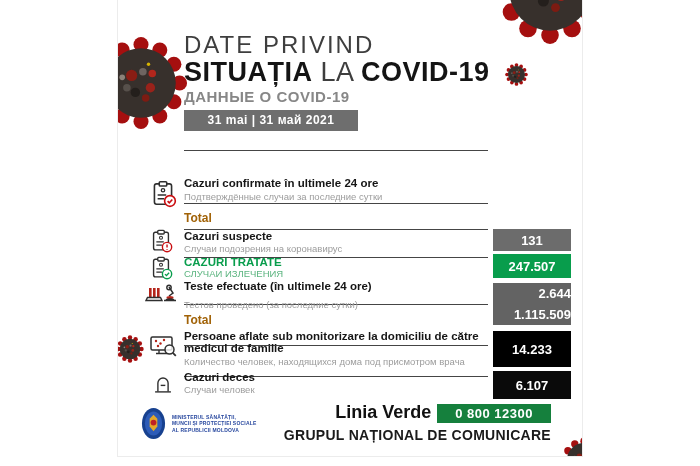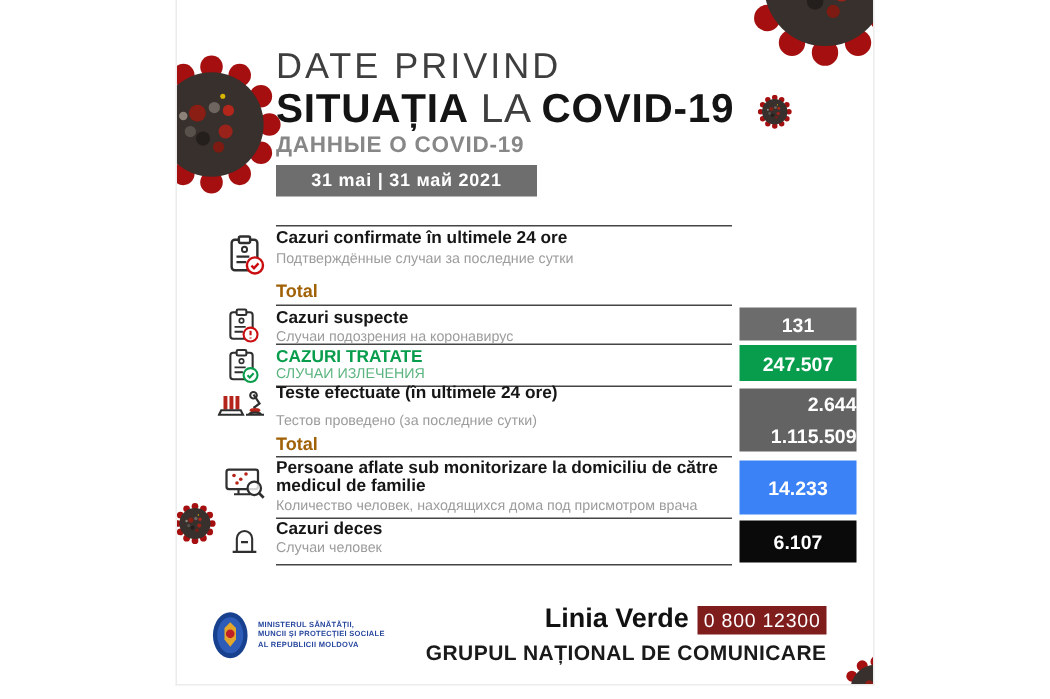--- a/index.html
+++ b/index.html
@@ -11,44 +11,44 @@
   
   .h1{position:absolute;left:66px;top:31px;font-size:24px;font-weight:400;letter-spacing:2px;color:#3e3e3e;}
   .h2{position:absolute;left:66px;top:57px;font-size:27px;color:#141414;letter-spacing:.5px;}
   .h2 .b{font-weight:700;}
   .h2 .l{font-weight:400;color:#3e3e3e;}
   .h3{position:absolute;left:66px;top:88px;font-size:15px;font-weight:700;color:#878787;letter-spacing:.5px;}
   .badge{position:absolute;left:66px;top:110px;width:174px;height:21px;background:#6e6e6e;color:#ffffff;
          font-size:12px;font-weight:700;text-align:center;line-height:21px;letter-spacing:.5px;}
   
   .rule{position:absolute;left:66px;width:304px;height:1px;background:#454545;}
-  .row{position:absolute;left:30px;width:423px;}
+  .row{position:absolute;left:30px;width:423px;margin-top:24px;}
   .row svg.ic{position:absolute;left:0;}
   .txt{position:absolute;left:36px;width:306px;}
   .t{position:absolute;left:0;font-size:11.5px;font-weight:700;color:#161616;line-height:11.5px;}
   .t.wrap{line-height:12px;width:306px;}
   .s{position:absolute;left:0;font-size:9.5px;color:#9c9c9c;white-space:nowrap;}
   .tot{position:absolute;left:0;font-size:12px;font-weight:700;color:#a16207;}
   .box{position:absolute;right:0;width:78px;color:#ffffff;font-weight:700;font-size:13px;
        display:flex;flex-direction:column;justify-content:space-around;align-items:center;text-align:center;}
   .c-red{background:#c90d10;}
   .c-gray{background:#6c6c6c;}
   .c-green{background:#089d4c;}
   .c-dgray{background:#636363;align-items:flex-end;}
-  .c-lgray{background:#3b82f6;}
+  .c-lgray{background:#000000;}
   .c-black{background:#0a0a0a;}
   .t.green{color:#089d4c;}
   .s.green{color:#5bb47f;}
   
   .logo{position:absolute;left:23px;top:407px;display:flex;align-items:center;}
   .logo .mtxt{margin-left:6px;font-size:5px;font-weight:700;color:#27479e;line-height:6.5px;letter-spacing:.2px;}
   .fright{position:absolute;right:31px;top:402px;text-align:right;}
   .lv{font-size:18px;font-weight:700;color:#111111;margin-right:6px;}
-  .phone{display:inline-block;background:#7f1d1d;color:#ffffff;font-size:13px;font-weight:400;
-         padding:2px 4px;letter-spacing:.5px;}
+  .phone{display:inline-block;background:#15803d;color:#ffffff;font-size:13px;font-weight:700;
+         padding:2px 18px;letter-spacing:.5px;}
   .gnc{margin-top:4px;font-size:14px;font-weight:700;color:#1a1a1a;letter-spacing:.3px;}
   
   .virus{position:absolute;}
 </style>
 </head>
 <body>
 
 <div class="canvas">
   <div class="poster">
 

